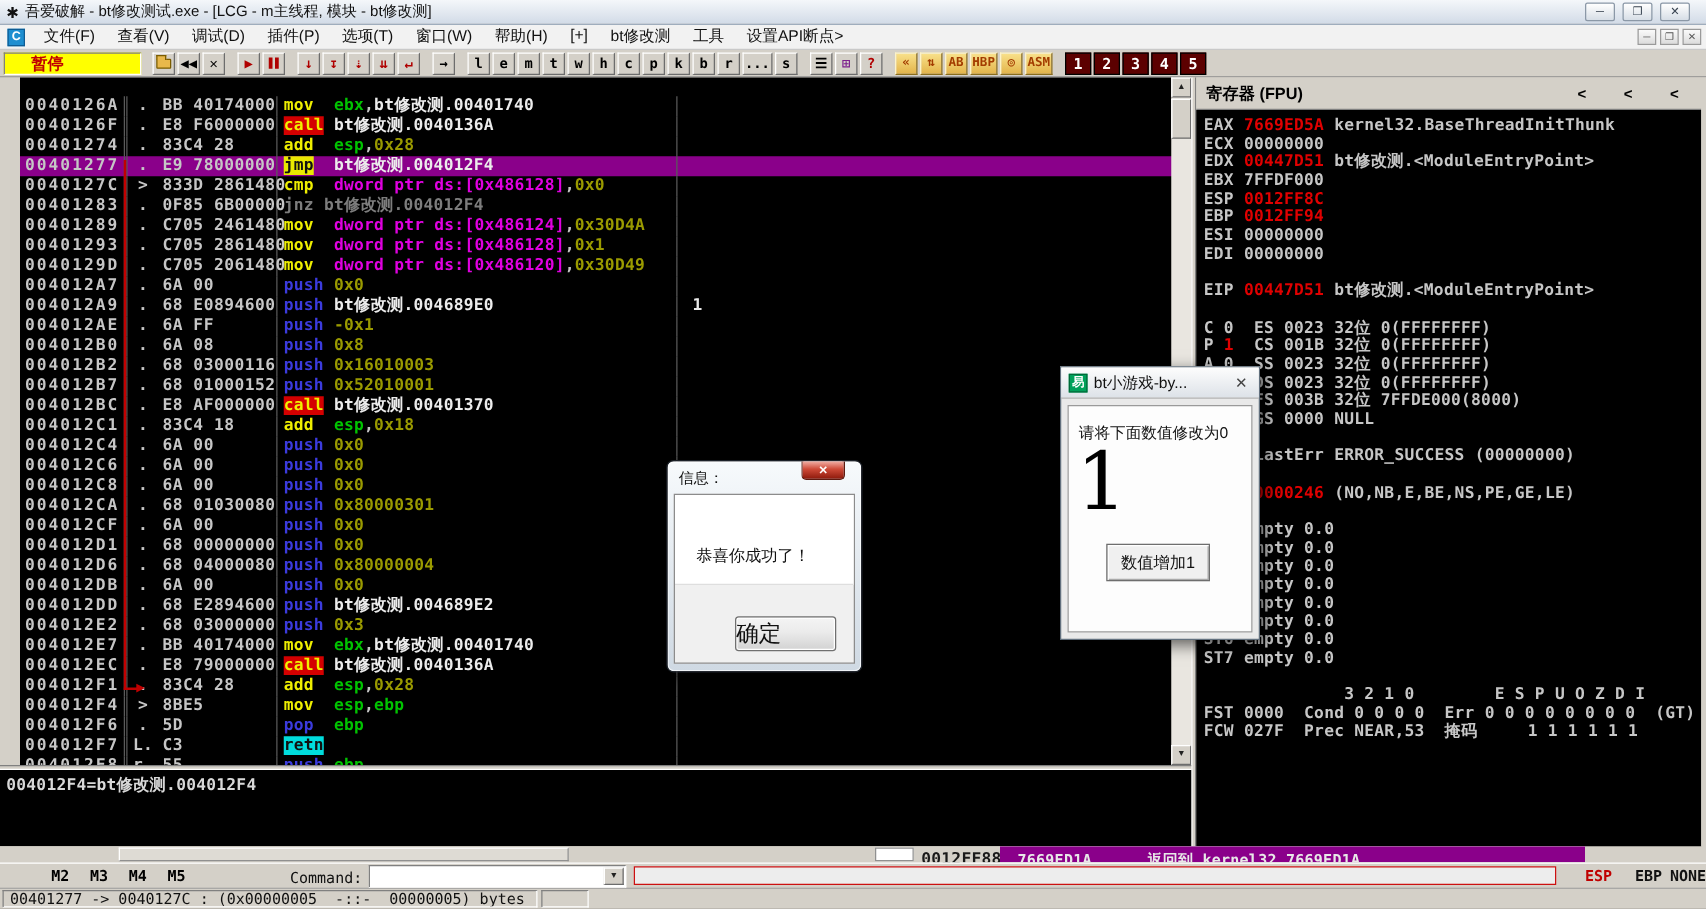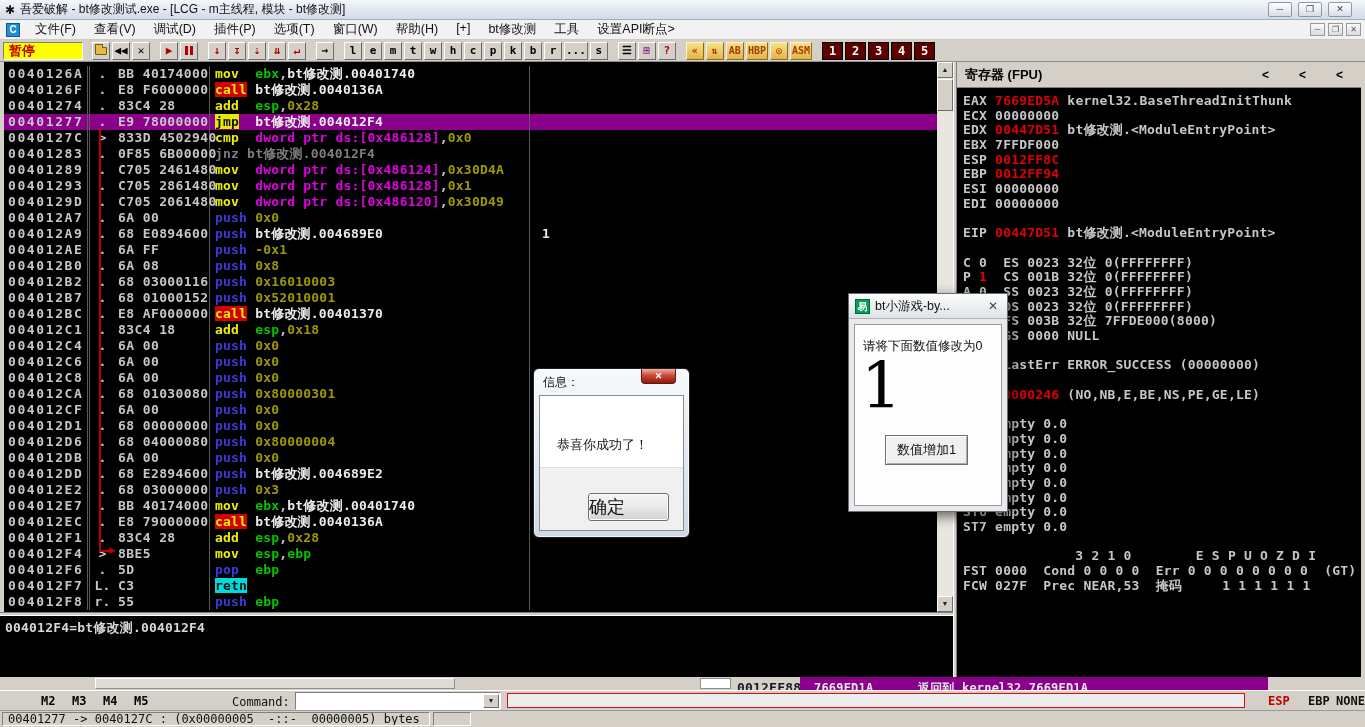--- a/index.html
+++ b/index.html
@@ -13,32 +13,32 @@
   .win-controls{margin-left:auto;display:flex;gap:6px;padding-right:8px}
   .win-btn{width:24px;height:15px;border:1px solid #8b98a7;background:linear-gradient(#fff,#d7dee6);font-size:9px;line-height:13px;text-align:center;color:#3a4552;border-radius:2px}
   
   .menubar{height:20px;background:#f2f2f2;display:flex;align-items:center;border-bottom:1px solid #c9c9c9;padding-left:6px}
   .cpu-icon{width:14px;height:14px;background:#1e8ed0;border:1px solid #0e5c94;color:#fff;font-size:10px;font-weight:bold;text-align:center;line-height:12px;margin-right:6px}
   .menu-item{font-size:12.5px;color:#111;padding:2px 9px;white-space:pre}
   .mdi-controls{margin-left:auto;display:flex;gap:3px;padding-right:4px}
   .mdi-btn{width:15px;height:13px;border:1px solid #9a9a9a;background:linear-gradient(#fafafa,#dcdcdc);font-size:8px;line-height:11px;text-align:center;color:#555}
   
   .toolbar{height:22px;background:#d4d0c8;display:flex;align-items:center;padding:0 3px;border-bottom:1px solid #8d8d8d}
-  .pause-box{width:80px;height:18px;background:#ffff00;border:1px solid;border-color:#808080 #fff #fff #808080;color:#c00000;font-weight:bold;font-size:13px;padding:0 5px;margin-right:8px;line-height:16px}
+  .pause-box{width:110px;height:18px;background:#ffff00;border:1px solid;border-color:#808080 #fff #fff #808080;color:#c00000;font-weight:bold;font-size:13px;padding:0 21px;margin-right:8px;line-height:16px}
   .tb-btn{min-width:18px;height:18px;margin:0 1px;background:#d4d0c8;border:1px solid;border-color:#fff #6d6d6d #6d6d6d #fff;display:flex;align-items:center;justify-content:center;font-size:11px;font-family:"DejaVu Sans Mono",monospace;font-weight:bold;padding:0 1px}
   .tb-sep{width:8px;height:18px}
   .tb-k{color:#000}.tb-r{color:#b00000}.tb-p{color:#7d1f8d}
   .tb-y{background:linear-gradient(#f8e08a,#e3b44a);border-color:#fdf3c8 #8a6d1c #8a6d1c #fdf3c8;color:#a33c00;font-size:10px}
   .tb-n{width:21px;background:#5c0000;border-color:#000;color:#fff;font-size:12px}
   .folder{display:inline-block;width:12px;height:8px;background:#e8b84b;border:1px solid #7a5c00;border-radius:1px;position:relative}
   .folder::before{content:"";position:absolute;top:-4px;left:-1px;width:6px;height:3px;background:#e8b84b;border:1px solid #7a5c00;border-bottom:none}
   .pauseg{display:inline-block;width:3px;height:9px;background:#b00000;box-shadow:5px 0 0 #b00000;margin-right:5px}
   
   .workspace{position:relative;height:628px;background:#d4d0c8}
-  .disasm{position:absolute;left:4px;top:0;width:937px;height:550px;background:#000;padding-top:4px;overflow:hidden}
+  .disasm{position:absolute;left:16px;top:0;width:937px;height:550px;background:#000;padding-top:15px;overflow:hidden}
   .drow{display:flex;height:16px;line-height:16px;white-space:pre;font-size:13px}
   .drow.sel{background:#8a008a}
   .c-addr{width:86px;padding-left:4px;color:#c6c6c6;border-right:3px double #5a5a5a;letter-spacing:1.6px}
   .c-flag{width:25px;text-align:center;color:#c6c6c6}
   .c-bytes{width:95px;padding-left:3px;color:#c6c6c6;border-right:1px solid #5a5a5a;letter-spacing:.4px}
   .c-instr{width:320px;padding-left:5px;border-right:1px solid #5a5a5a}
   .c-comm{flex:1;padding-left:12px;color:#e8e8e8}
   .sv{color:#c6c6c6}.wh{color:#ececec}.mn{color:#efef00}.pu{color:#3b3bdd}.hx{color:#9a9a00}
   .rg{color:#00c400}.mg{color:#e000e0}.gr{color:#7d7d7d}
   .ca{background:#d40000;color:#f0f000}.jm{background:#e9e900;color:#111}.rt{background:#00dcdc;color:#111}
@@ -260,21 +260,21 @@
       </div>
     </span>
 </div>
 
 <div class="workspace">
   <div class="disasm mono" id="disasm">
       <div class="drow"><span class="c-addr">0040126A</span><span class="c-flag">.</span><span class="c-bytes">BB 40174000</span><span class="c-instr"><span class="mn">mov</span><span class="sv">  </span><span class="rg">ebx</span><span class="sv">,</span><span class="wh">bt修改测.00401740</span></span><span class="c-comm"></span></div>
       <div class="drow"><span class="c-addr">0040126F</span><span class="c-flag">.</span><span class="c-bytes">E8 F6000000</span><span class="c-instr"><span class="ca">call</span><span class="sv"> </span><span class="wh">bt修改测.0040136A</span></span><span class="c-comm"></span></div>
       <div class="drow"><span class="c-addr">00401274</span><span class="c-flag">.</span><span class="c-bytes">83C4 28</span><span class="c-instr"><span class="mn">add</span><span class="sv">  </span><span class="rg">esp</span><span class="sv">,</span><span class="hx">0x28</span></span><span class="c-comm"></span></div>
       <div class="drow sel"><span class="c-addr">00401277</span><span class="c-flag">.</span><span class="c-bytes">E9 78000000</span><span class="c-instr"><span class="jm">jmp</span><span class="sv">  </span><span class="wh">bt修改测.004012F4</span></span><span class="c-comm"></span></div>
-      <div class="drow"><span class="c-addr">0040127C</span><span class="c-flag">&gt;</span><span class="c-bytes">833D 4502940</span><span class="c-instr"><span class="mn">cmp</span><span class="sv">  </span><span class="mg">dword ptr ds:[0x486128]</span><span class="sv">,</span><span class="hx">0x0</span></span><span class="c-comm"></span></div>
+      <div class="drow"><span class="c-addr">0040127C</span><span class="c-flag">&gt;</span><span class="c-bytes">833D 2861480</span><span class="c-instr"><span class="mn">cmp</span><span class="sv">  </span><span class="mg">dword ptr ds:[0x486128]</span><span class="sv">,</span><span class="hx">0x0</span></span><span class="c-comm"></span></div>
       <div class="drow"><span class="c-addr">00401283</span><span class="c-flag">.</span><span class="c-bytes">0F85 6B00000</span><span class="c-instr"><span class="gr">jnz bt修改测.004012F4</span></span><span class="c-comm"></span></div>
       <div class="drow"><span class="c-addr">00401289</span><span class="c-flag">.</span><span class="c-bytes">C705 2461480</span><span class="c-instr"><span class="mn">mov</span><span class="sv">  </span><span class="mg">dword ptr ds:[0x486124]</span><span class="sv">,</span><span class="hx">0x30D4A</span></span><span class="c-comm"></span></div>
       <div class="drow"><span class="c-addr">00401293</span><span class="c-flag">.</span><span class="c-bytes">C705 2861480</span><span class="c-instr"><span class="mn">mov</span><span class="sv">  </span><span class="mg">dword ptr ds:[0x486128]</span><span class="sv">,</span><span class="hx">0x1</span></span><span class="c-comm"></span></div>
       <div class="drow"><span class="c-addr">0040129D</span><span class="c-flag">.</span><span class="c-bytes">C705 2061480</span><span class="c-instr"><span class="mn">mov</span><span class="sv">  </span><span class="mg">dword ptr ds:[0x486120]</span><span class="sv">,</span><span class="hx">0x30D49</span></span><span class="c-comm"></span></div>
       <div class="drow"><span class="c-addr">004012A7</span><span class="c-flag">.</span><span class="c-bytes">6A 00</span><span class="c-instr"><span class="pu">push</span><span class="sv"> </span><span class="hx">0x0</span></span><span class="c-comm"></span></div>
       <div class="drow"><span class="c-addr">004012A9</span><span class="c-flag">.</span><span class="c-bytes">68 E0894600</span><span class="c-instr"><span class="pu">push</span><span class="sv"> </span><span class="wh">bt修改测.004689E0</span></span><span class="c-comm">1</span></div>
       <div class="drow"><span class="c-addr">004012AE</span><span class="c-flag">.</span><span class="c-bytes">6A FF</span><span class="c-instr"><span class="pu">push</span><span class="sv"> </span><span class="hx">-0x1</span></span><span class="c-comm"></span></div>
       <div class="drow"><span class="c-addr">004012B0</span><span class="c-flag">.</span><span class="c-bytes">6A 08</span><span class="c-instr"><span class="pu">push</span><span class="sv"> </span><span class="hx">0x8</span></span><span class="c-comm"></span></div>
       <div class="drow"><span class="c-addr">004012B2</span><span class="c-flag">.</span><span class="c-bytes">68 03000116</span><span class="c-instr"><span class="pu">push</span><span class="sv"> </span><span class="hx">0x16010003</span></span><span class="c-comm"></span></div>
       <div class="drow"><span class="c-addr">004012B7</span><span class="c-flag">.</span><span class="c-bytes">68 01000152</span><span class="c-instr"><span class="pu">push</span><span class="sv"> </span><span class="hx">0x52010001</span></span><span class="c-comm"></span></div>

